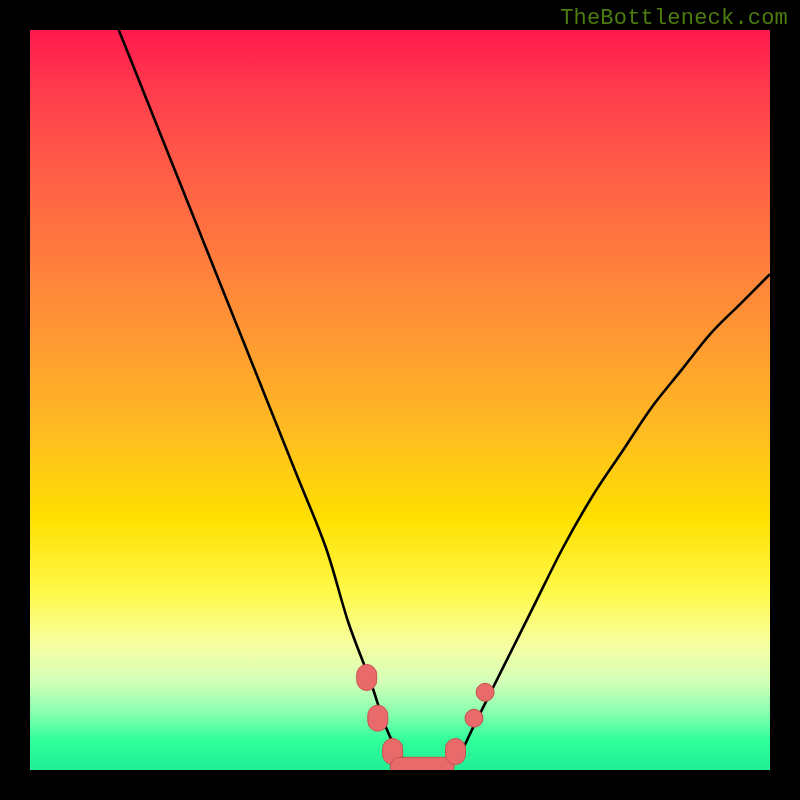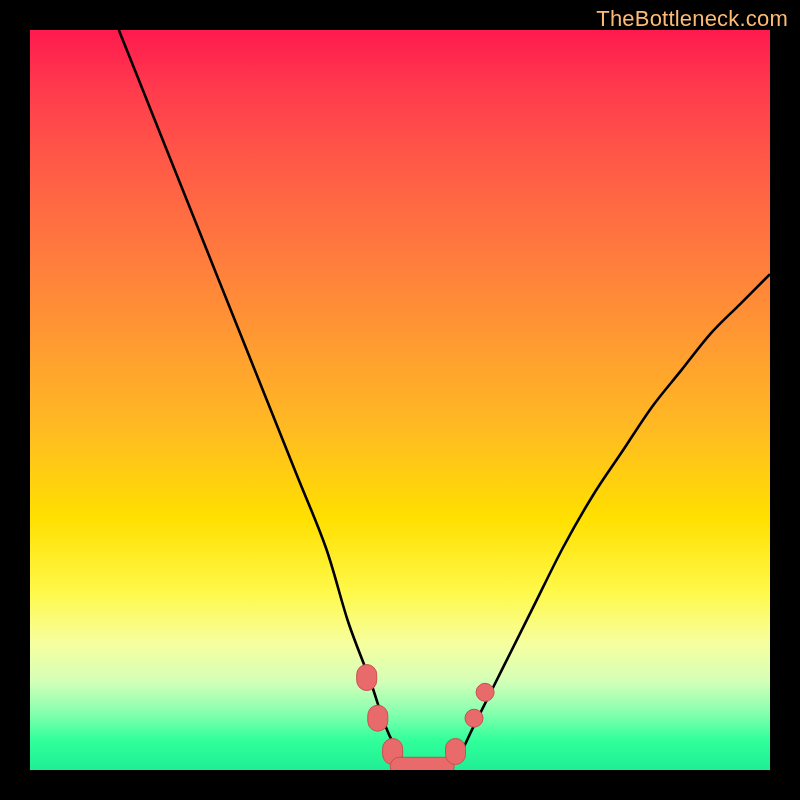--- a/index.html
+++ b/index.html
@@ -38,25 +38,26 @@
       #d4ffb8 88%,
       #8cffb0 92%,
       #30ff9a 96%,
       #20ee95 100%
     );
   }
   .watermark {
     position: absolute;
     top: 6px;
     right: 12px;
-    color: #fdba74;
+    color: #4d7c0f;
     font-size: 22px;
     letter-spacing: 0.2px;
     font-weight: 400;
     user-select: none;
+    font-family: Liberation Mono, monospace;
   }
   svg.curve {
     position: absolute;
     left: 0;
     top: 0;
     width: 740px;
     height: 740px;
     pointer-events: none;
   }
 </style>

